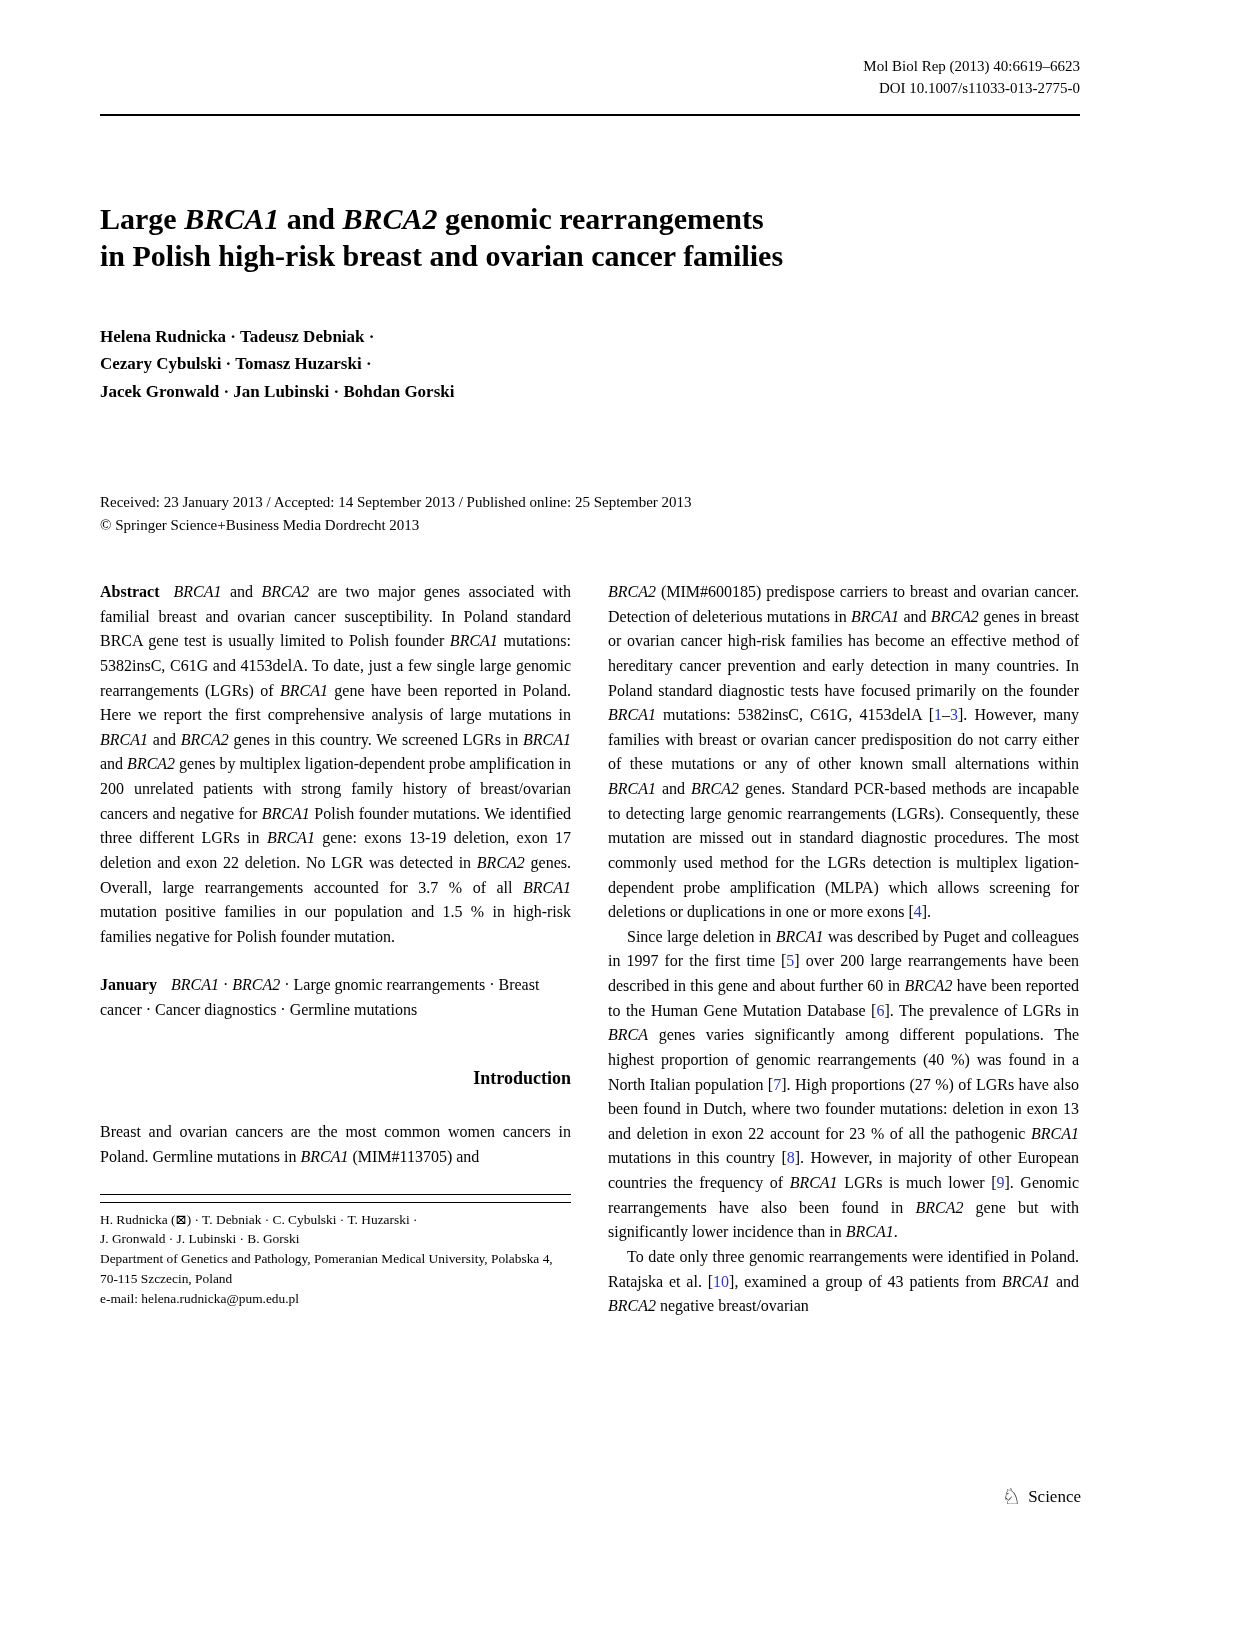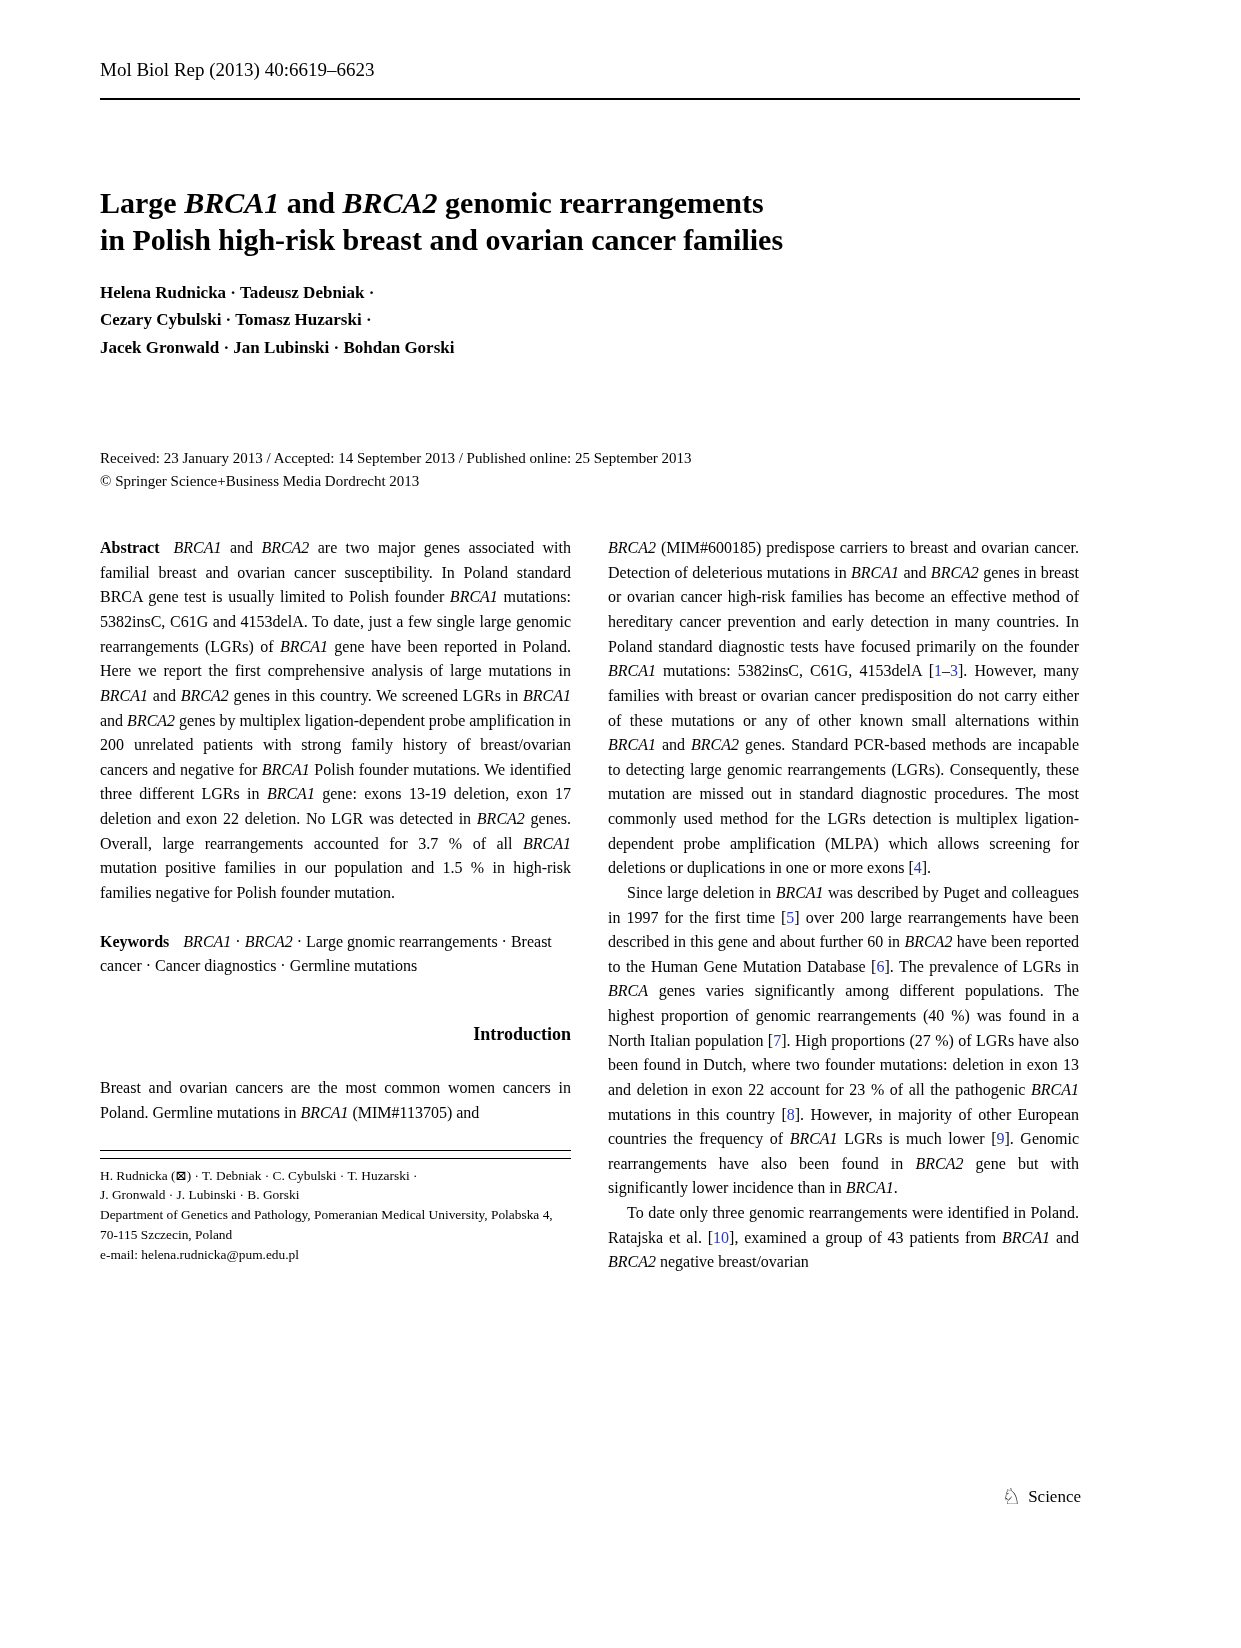--- a/index.html
+++ b/index.html
@@ -8,25 +8,25 @@
     width: 1241px;
     height: 1648px;
     margin: 0 auto;
     position: relative;
     background: #ffffff;
     color: #000000;
     font-family: "Liberation Serif", "DejaVu Serif", serif;
     padding: 56px 161px 0 100px;
     overflow: hidden;
   }
-  .page-header { font-size: 19px; line-height: 1.45; }
+  .page-header { font-size: 15px; line-height: 1.45; text-align: right; }
   .header-rule { border: 0; border-top: 2px solid #000; margin-top: 14px; }
 
   .title { margin-top: 84px; font-size: 30px; font-weight: bold; line-height: 1.25; }
-  .authors { margin-top: 20px; font-size: 17px; font-weight: bold; line-height: 1.62; }
+  .authors { margin-top: 48px; font-size: 17px; font-weight: bold; line-height: 1.62; }
 
   .meta { margin-top: 86px; font-size: 15px; line-height: 1.5; }
 
   .columns { display: flex; gap: 37px; margin-top: 44px; align-items: stretch; }
   .col { width: 471px; font-size: 16px; line-height: 1.54; text-align: justify; }
   .col-left { display: flex; flex-direction: column; }
 
   .para { text-align: justify; }
   .lead { font-weight: bold; padding-right: 14px; }
   .keywords { margin-top: 24px; text-align: left; }
@@ -54,41 +54,42 @@
   .logo-mark { font-size: 22px; line-height: 1; }
   .logo-text { font-family: "Liberation Serif", serif; }
 </style>
 </head>
 <body>
 
 <div class="page">
 
   <header class="page-header">
     <div>Mol Biol Rep (2013) 40:6619–6623</div>
+    <div>DOI 10.1007/s11033-013-2775-0</div>
     <hr class="header-rule">
   </header>
 
   <h1 class="title">Large <i>BRCA1</i> and <i>BRCA2</i> genomic rearrangements<br>in Polish high-risk breast and ovarian cancer families</h1>
 
   <div class="authors">Helena Rudnicka · Tadeusz Debniak ·<br>Cezary Cybulski · Tomasz Huzarski ·<br>Jacek Gronwald · Jan Lubinski · Bohdan Gorski</div>
 
   <div class="meta">
     <div>Received: 23 January 2013 / Accepted: 14 September 2013 / Published online: 25 September 2013</div>
     <div>© Springer Science+Business Media Dordrecht 2013</div>
   </div>
 
   <div class="columns">
 
     <div class="col col-left">
       <p class="para">
         <span class="lead">Abstract</span><span><i>BRCA1</i> and <i>BRCA2</i> are two major genes associated with familial breast and ovarian cancer susceptibility. In Poland standard BRCA gene test is usually limited to Polish founder <i>BRCA1</i> mutations: 5382insC, C61G and 4153delA. To date, just a few single large genomic rearrangements (LGRs) of <i>BRCA1</i> gene have been reported in Poland. Here we report the first comprehensive analysis of large mutations in <i>BRCA1</i> and <i>BRCA2</i> genes in this country. We screened LGRs in <i>BRCA1</i> and <i>BRCA2</i> genes by multiplex ligation-dependent probe amplification in 200 unrelated patients with strong family history of breast/ovarian cancers and negative for <i>BRCA1</i> Polish founder mutations. We identified three different LGRs in <i>BRCA1</i> gene: exons 13-19 deletion, exon 17 deletion and exon 22 deletion. No LGR was detected in <i>BRCA2</i> genes. Overall, large rearrangements accounted for 3.7 % of all <i>BRCA1</i> mutation positive families in our population and 1.5 % in high-risk families negative for Polish founder mutation.</span>
       </p>
 
       <p class="keywords">
-        <span class="lead">Keywords</span><span><i>BRCA1</i> · <i>BRCA2</i> · Large gnomic rearrangements · Breast cancer · Cancer diagnostics · Germline mutations</span>
+        <span class="lead">January</span><span><i>BRCA1</i> · <i>BRCA2</i> · Large gnomic rearrangements · Breast cancer · Cancer diagnostics · Germline mutations</span>
       </p>
 
       <h2 class="section-heading">Introduction</h2>
 
       <p class="para intro-para">Breast and ovarian cancers are the most common women cancers in Poland. Germline mutations in <i>BRCA1</i> (MIM#113705) and</p>
 
       <div class="footnotes">
         <hr class="fn-rule">
         <hr class="fn-rule">
         <p class="fn">H. Rudnicka (⊠) · T. Debniak · C. Cybulski · T. Huzarski ·<br>J. Gronwald · J. Lubinski · B. Gorski<br>Department of Genetics and Pathology, Pomeranian Medical University, Polabska 4, 70-115 Szczecin, Poland<br>e-mail: helena.rudnicka@pum.edu.pl</p>

